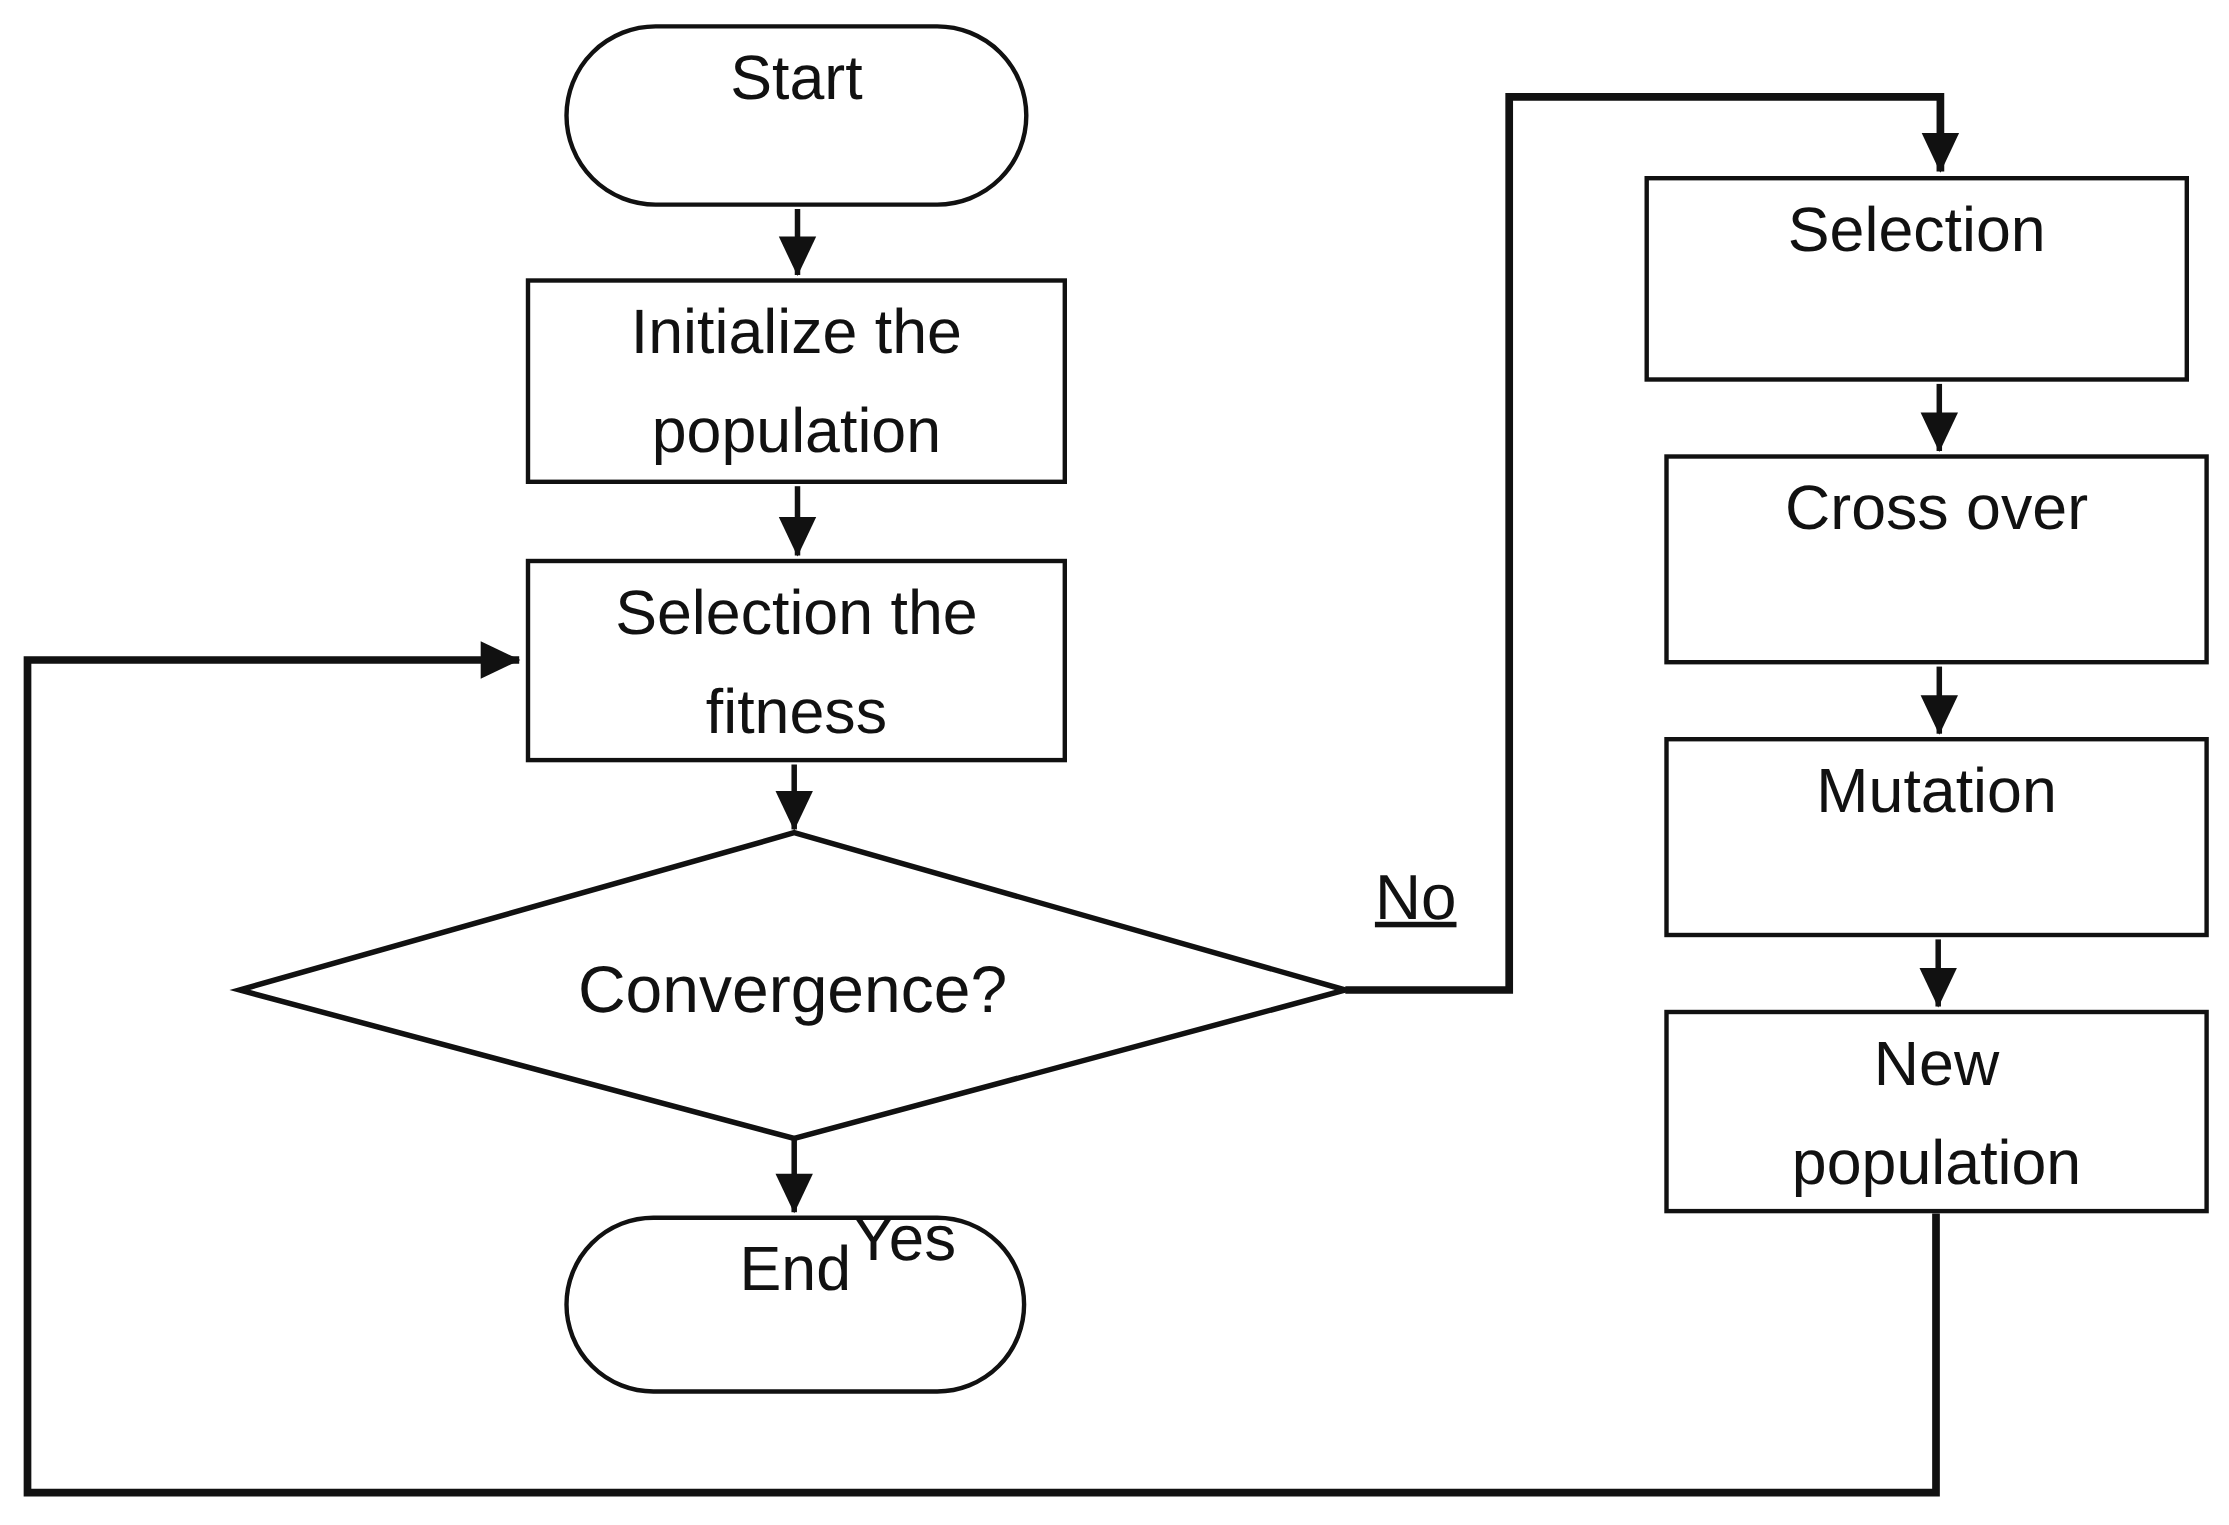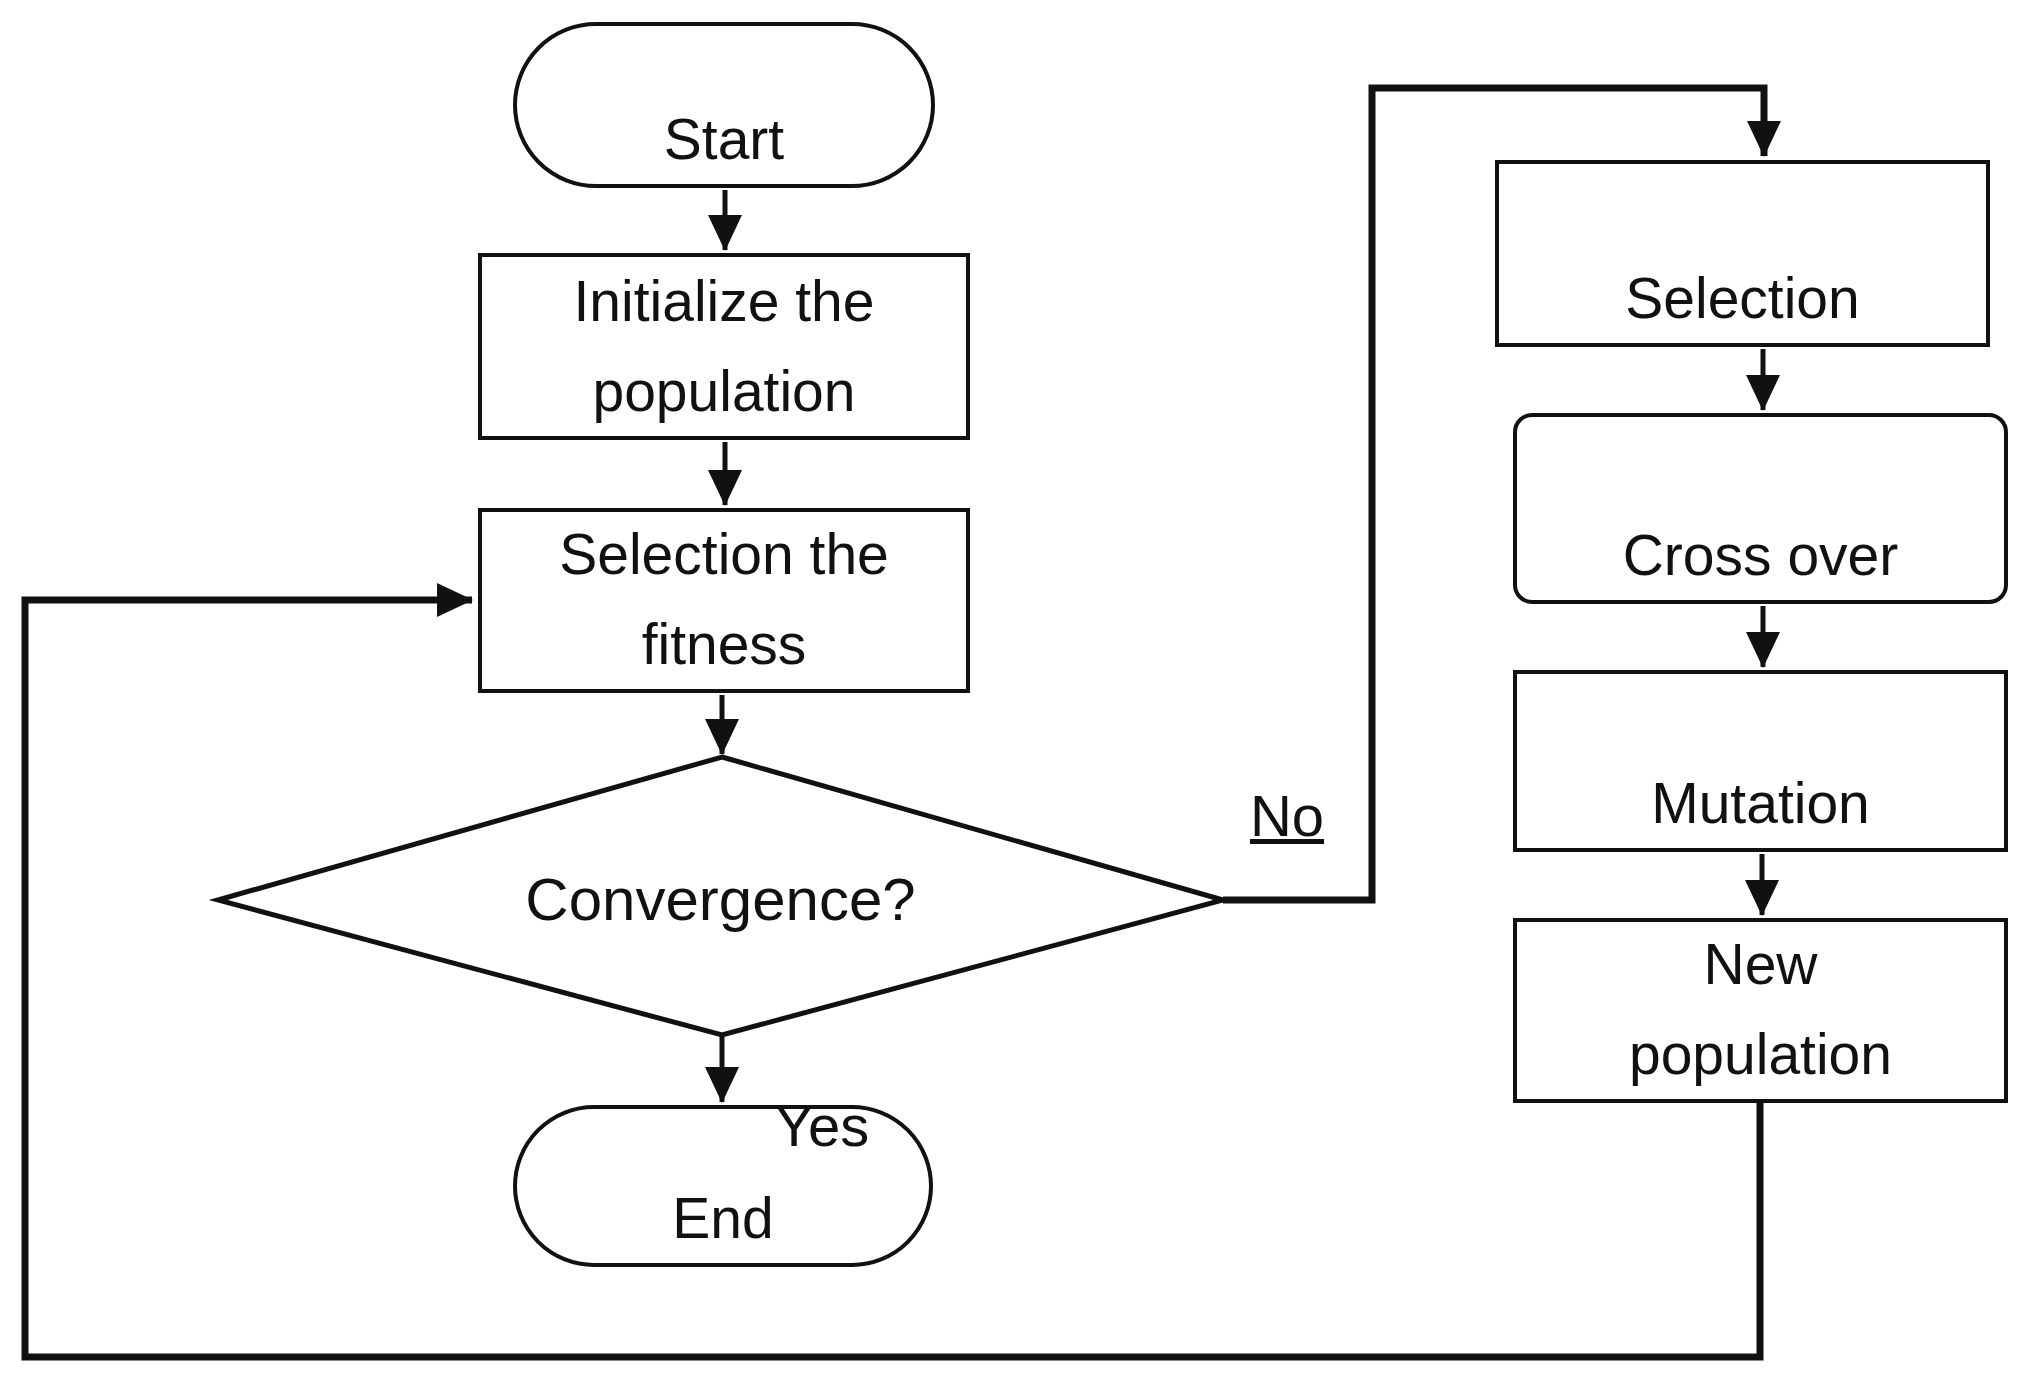--- a/index.html
+++ b/index.html
@@ -21,41 +21,41 @@
     left: 0; top: 0;
     width: 2026px;
     height: 1386px;
   }
   .node {
     position: absolute;
     box-sizing: border-box;
     background: #ffffff;
     border: 4px solid #111111;
     display: flex;
-    align-items: flex-end;
+    align-items: flex-start;
     justify-content: center;
     text-align: center;
   }
   .node .label {
     font-size: 57px;
     line-height: 1.58;
     white-space: pre-line;
     color: #111111;
   }
   .terminator {
     border-radius: 84px;
   }
   
   .node-start       { left: 513px; top: 22px;   width: 422px; height: 166px; }
   .node-initialize  { left: 478px; top: 253px;  width: 492px; height: 187px; }
   .node-calculate   { left: 478px; top: 508px;  width: 492px; height: 185px; }
   .node-end         { left: 513px; top: 1105px; width: 420px; height: 162px; }
   
   .node-selection   { left: 1495px; top: 160px; width: 495px; height: 187px; }
-  .node-crossover   { left: 1513px; top: 413px; width: 495px; height: 191px; border-radius: 19px; }
+  .node-crossover   { left: 1513px; top: 413px; width: 495px; height: 191px; }
   .node-mutation    { left: 1513px; top: 670px; width: 495px; height: 182px; }
   .node-newpop      { left: 1513px; top: 918px; width: 495px; height: 185px; }
   
   .diamond-label {
     position: absolute;
     left: 218px; top: 830px;
     width: 1005px; height: 140px;
     display: flex;
     align-items: center;
     justify-content: center;

